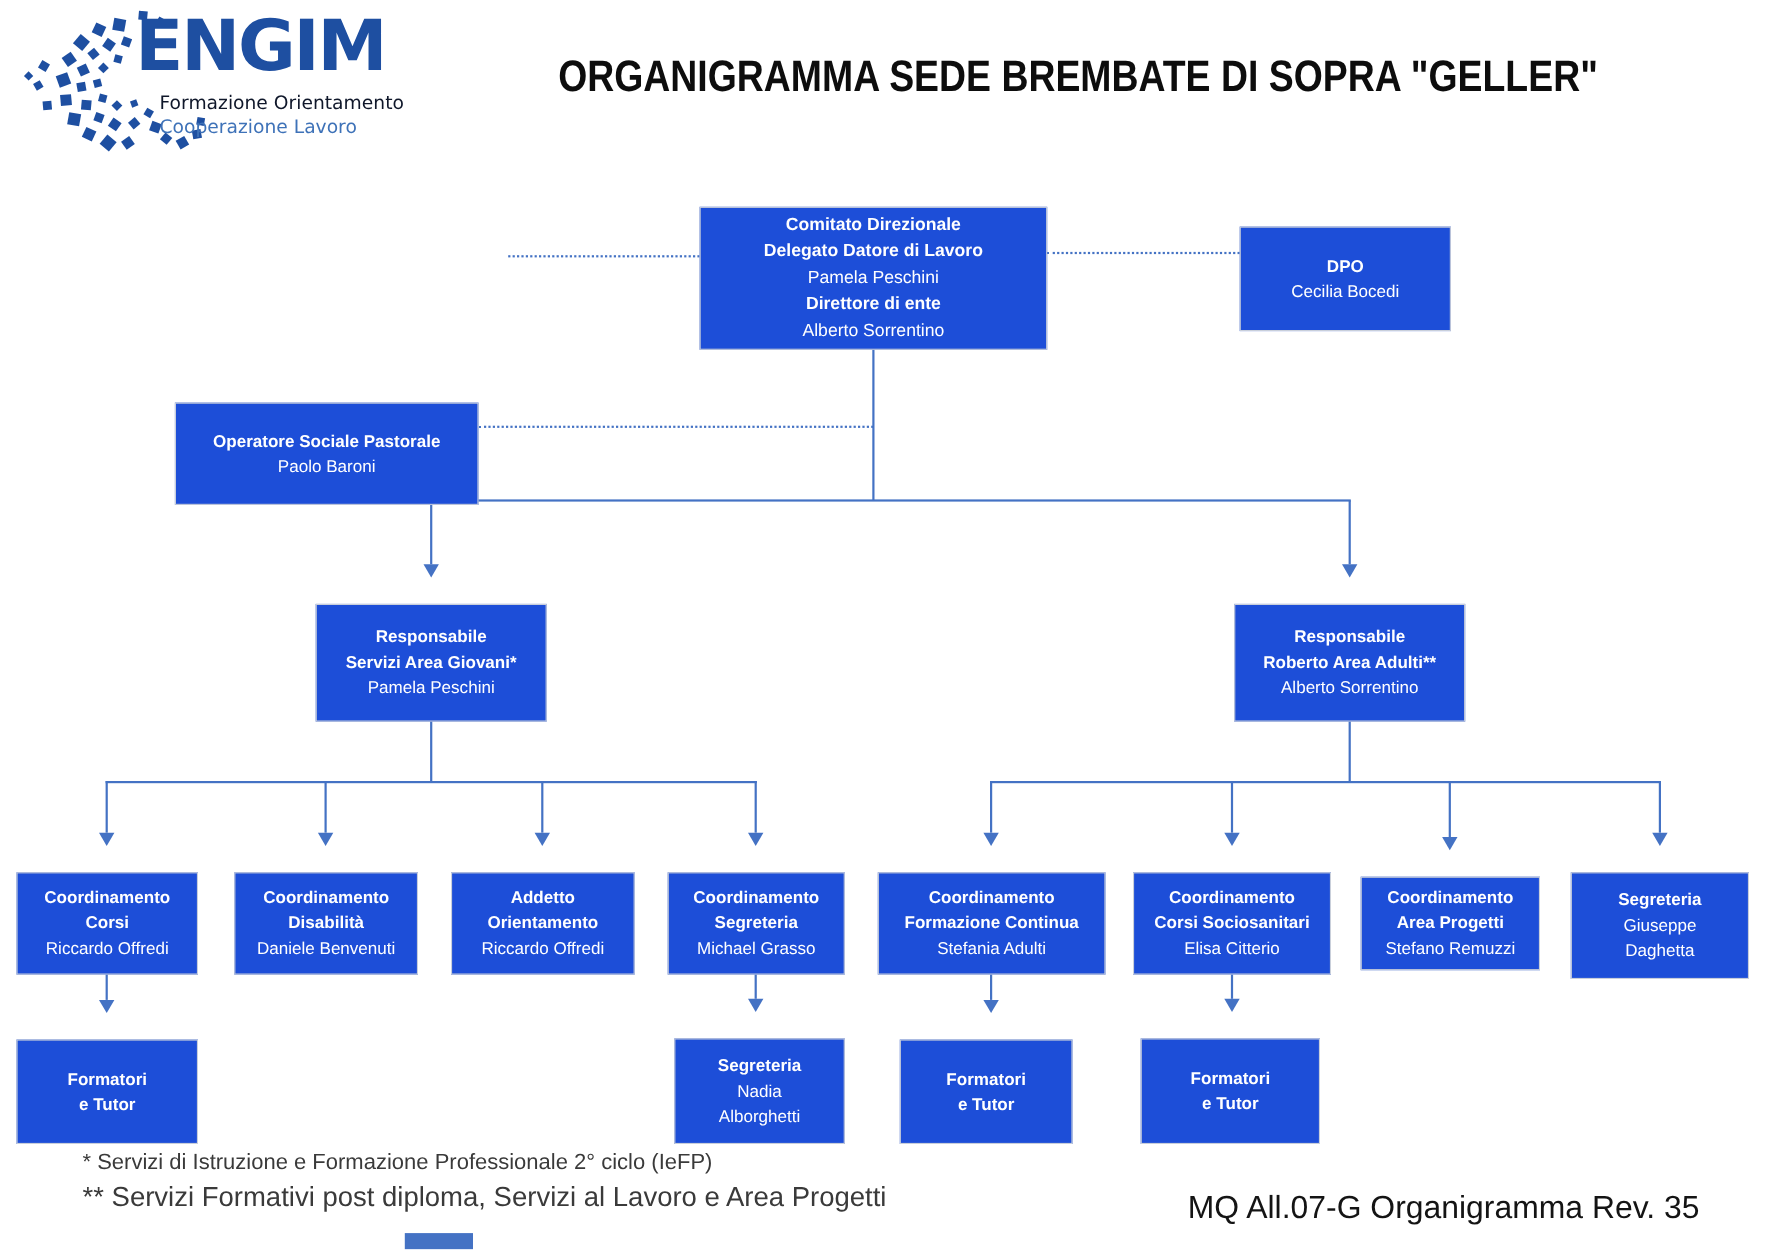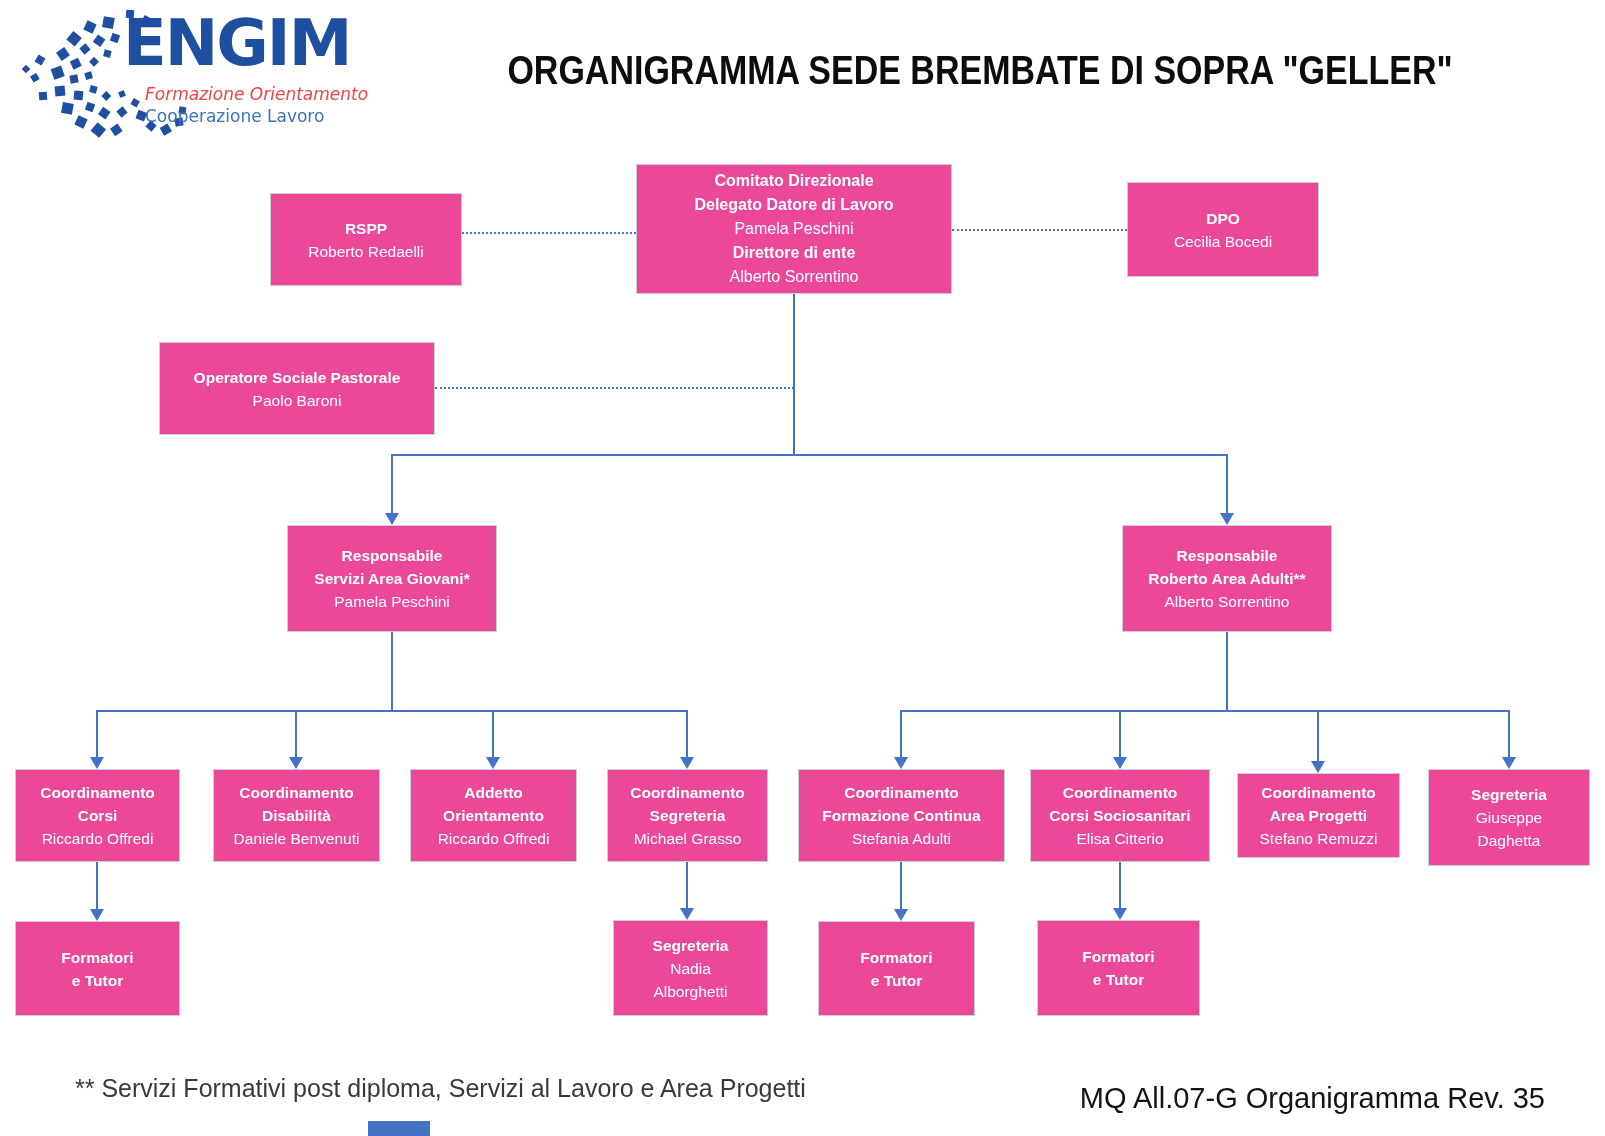--- a/index.html
+++ b/index.html
@@ -5,33 +5,33 @@
   html,body{margin:0;padding:0;background:#ffffff;}
   #canvas{position:relative;width:1605px;height:1136px;background:#ffffff;overflow:hidden;
           font-family:"Liberation Sans",sans-serif;}
 
   
   .logo{position:absolute;left:8px;top:4px;width:370px;height:140px;}
   .logo svg{position:absolute;left:0;top:0;}
   .logo-word{position:absolute;left:115px;top:2px;font-family:"DejaVu Sans",sans-serif;
              font-weight:bold;font-size:64px;letter-spacing:-2px;color:#1e4fa1;}
   .logo-tag1{position:absolute;left:137px;top:80px;font-family:"DejaVu Sans",sans-serif;
-             font-size:17px;color:#ef4444;font-style:italic;}
+             font-size:17px;color:#0f172a;}
   .logo-tag2{position:absolute;left:137px;top:102px;font-family:"DejaVu Sans",sans-serif;
              font-size:17px;color:#3e72b8;}
 
   
   .title{position:absolute;left:980px;top:48px;transform:translateX(-50%) scaleX(0.85);
          transform-origin:center top;white-space:nowrap;font-weight:bold;font-size:40px;
          color:#0d0d0d;letter-spacing:0px;}
 
   
-  .box{position:absolute;background:#ec4899;border:1px solid #c9cfda;color:#ffffff;
+  .box{position:absolute;background:#1d4ed8;border:1px solid #c9cfda;color:#ffffff;
        display:flex;flex-direction:column;justify-content:center;align-items:center;
-       text-align:center;font-size:15.5px;line-height:23px;box-sizing:border-box;padding:2px 4px;}
+       text-align:center;font-size:15.5px;line-height:23px;box-sizing:border-box;padding:2px 4px;margin-top:24px;}
   .box .line{white-space:nowrap;}
   .box .line.b{font-weight:bold;}
   .box-comitato{left:636px;top:164px;width:316px;height:130px;font-size:16px;line-height:24px;}
   .box-rspp{left:270px;top:193px;width:192px;height:93px;}
   .box-dpo{left:1127px;top:182px;width:192px;height:95px;}
   .box-operatore{left:159px;top:342px;width:276px;height:93px;}
   .box-resp-giovani{left:287px;top:525px;width:210px;height:107px;}
   .box-resp-adulti{left:1122px;top:525px;width:210px;height:107px;}
   .box-iefp{left:15px;top:769px;width:165px;height:93px;}
   .box-disabilita{left:213px;top:769px;width:167px;height:93px;}
@@ -156,24 +156,20 @@
   <div class="vl" style="left:1119px;top:862px;height:46px;"></div>
   <div class="arr" style="left:1113px;top:908px;"></div>
 
   <div class="box box-comitato">
       <div class="line b">Comitato Direzionale</div>
       <div class="line b">Delegato Datore di Lavoro</div>
       <div class="line">Pamela Peschini</div>
       <div class="line b">Direttore di ente</div>
       <div class="line">Alberto Sorrentino</div>
     </div>
-  <div class="box box-rspp">
-      <div class="line b">RSPP</div>
-      <div class="line">Roberto Redaelli</div>
-    </div>
   <div class="box box-dpo">
       <div class="line b">DPO</div>
       <div class="line">Cecilia Bocedi</div>
     </div>
   <div class="box box-operatore">
       <div class="line b">Operatore Sociale Pastorale</div>
       <div class="line">Paolo Baroni</div>
     </div>
   <div class="box box-resp-giovani">
       <div class="line b">Responsabile</div>
@@ -236,17 +232,18 @@
     </div>
   <div class="box box-formatori2">
       <div class="line b">Formatori</div>
       <div class="line b">e Tutor</div>
     </div>
   <div class="box box-formatori3">
       <div class="line b">Formatori</div>
       <div class="line b">e Tutor</div>
     </div>
 
+  <div class="footnote1">* Servizi di Istruzione e Formazione Professionale 2° ciclo (IeFP)</div>
   <div class="footnote2">** Servizi Formativi post diploma, Servizi al Lavoro e Area Progetti</div>
   <div class="docref">MQ All.07-G Organigramma Rev. 35</div>
   <div class="cropped-shape"></div>
 
 </div>
 
 </body></html>

